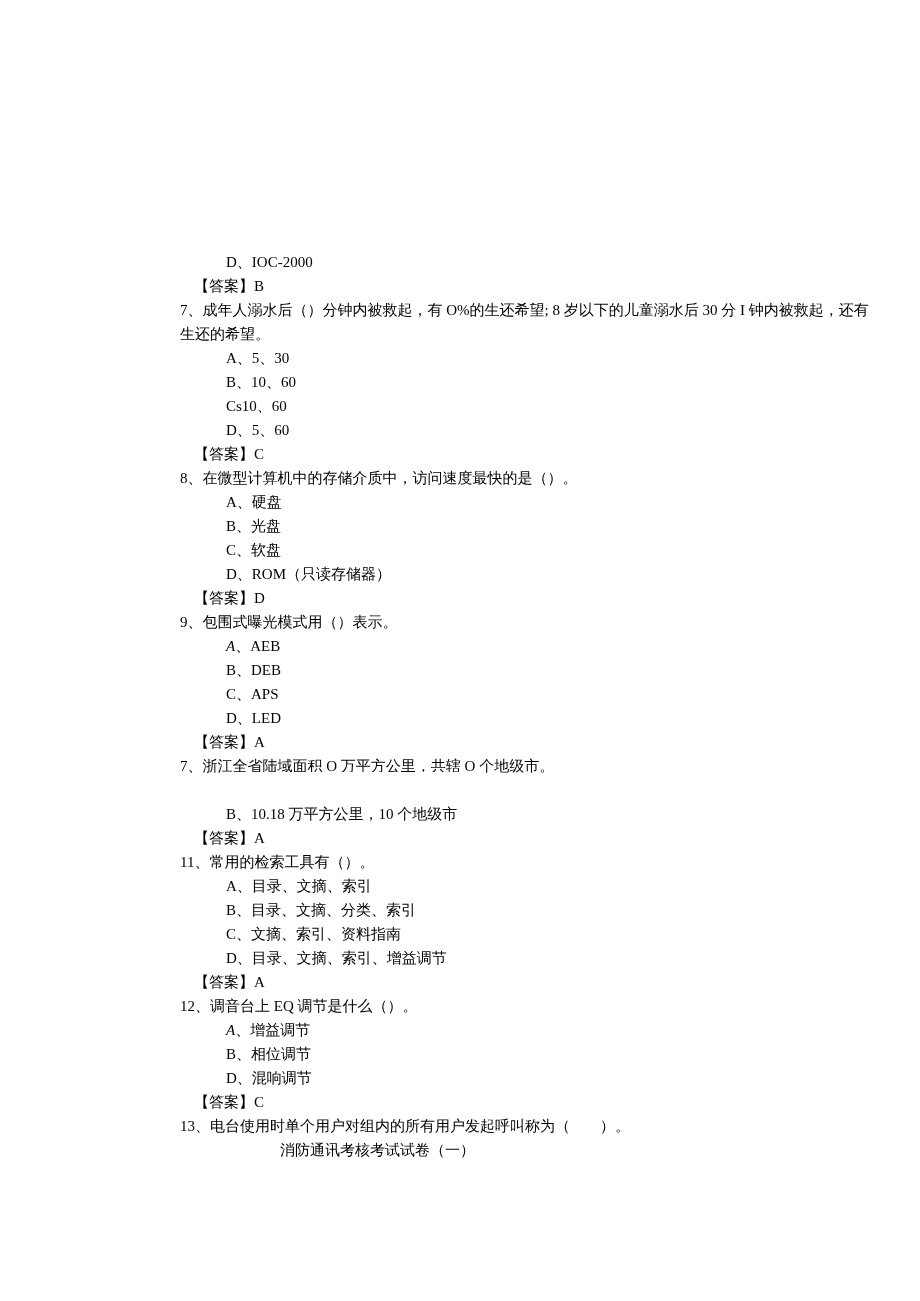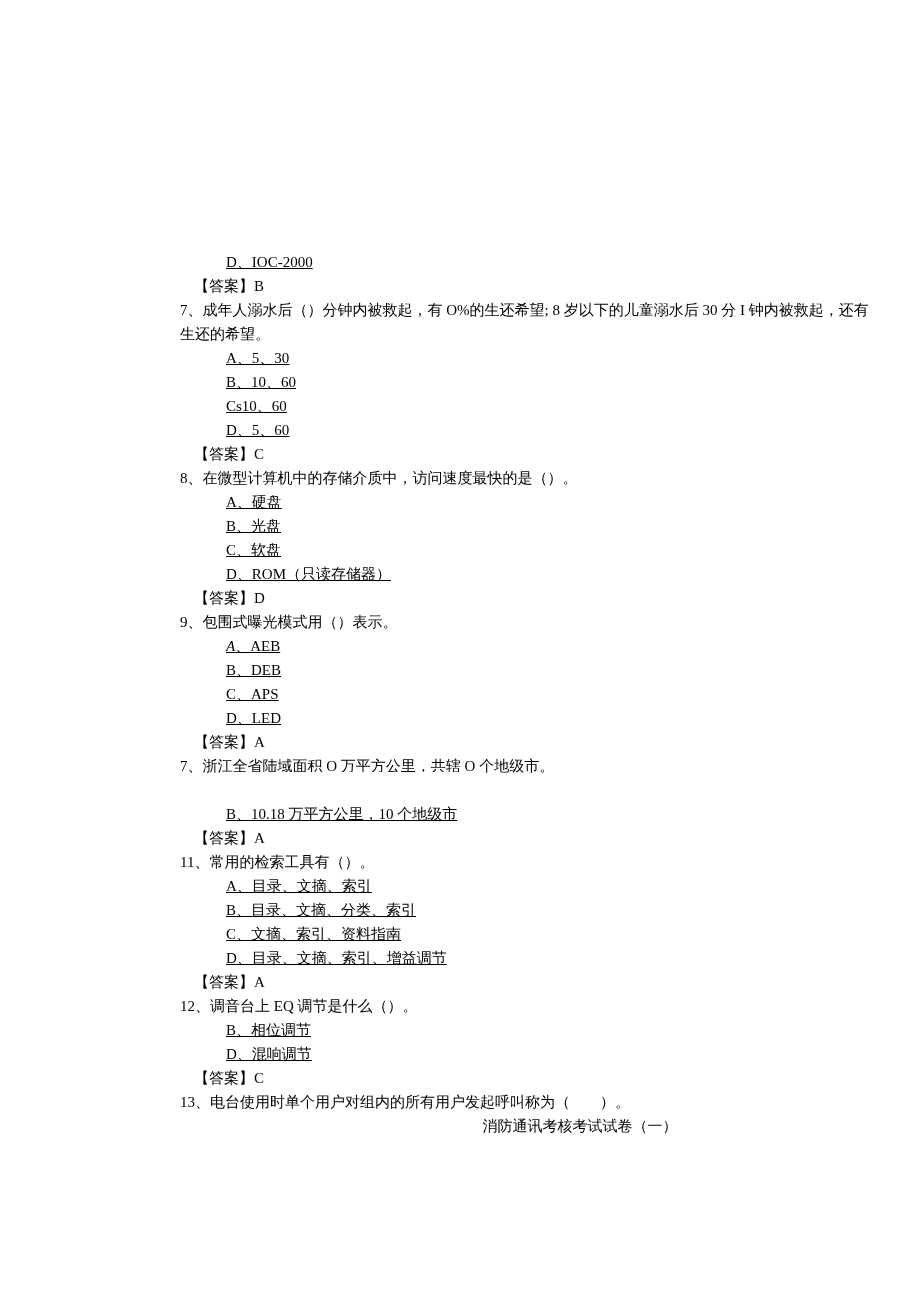--- a/index.html
+++ b/index.html
@@ -12,37 +12,35 @@
       color: #000000;
       width: 920px;
     }
     .page {
       padding: 250px 0 250px 180px;
       width: 700px;
       position: relative;
     }
     .option {
       padding-left: 46px;
-      text-decoration: underline;
     }
     .answer {
       padding-left: 14px;
       font-family: Liberation Serif, serif;
     }
     .answer-label {
       color: #000000;
     }
     .answer-value {
       color: #000000;
     }
     .question {
       padding-left: 0;
     }
     .footer {
-      text-align: center;
       padding-left: 100px;
     }
     .italic {
       font-style: italic;
     }
   </style>
 </head>
 <body>
 
 <div class="page">
@@ -92,20 +90,21 @@
   <div class="question">11、常用的检索工具有（）。</div>
   <div class="option">A、目录、文摘、索引</div>
   <div class="option">B、目录、文摘、分类、索引</div>
   <div class="option">C、文摘、索引、资料指南</div>
   <div class="option">D、目录、文摘、索引、增益调节</div>
   <div class="answer">
     <span class="answer-label">【答案】</span><span class="answer-value">A</span>
   </div>
 
   <div class="question">12、调音台上 EQ 调节是什么（）。</div>
+  <div class="option"><span class="italic">A</span><span>、增益调节</span></div>
   <div class="option">B、相位调节</div>
   <div class="option">D、混响调节</div>
   <div class="answer">
     <span class="answer-label">【答案】</span><span class="answer-value">C</span>
   </div>
 
   <div class="question">13、电台使用时单个用户对组内的所有用户发起呼叫称为（　　）。</div>
 
   <div class="footer">消防通讯考核考试试卷（一）</div>
 </div>

